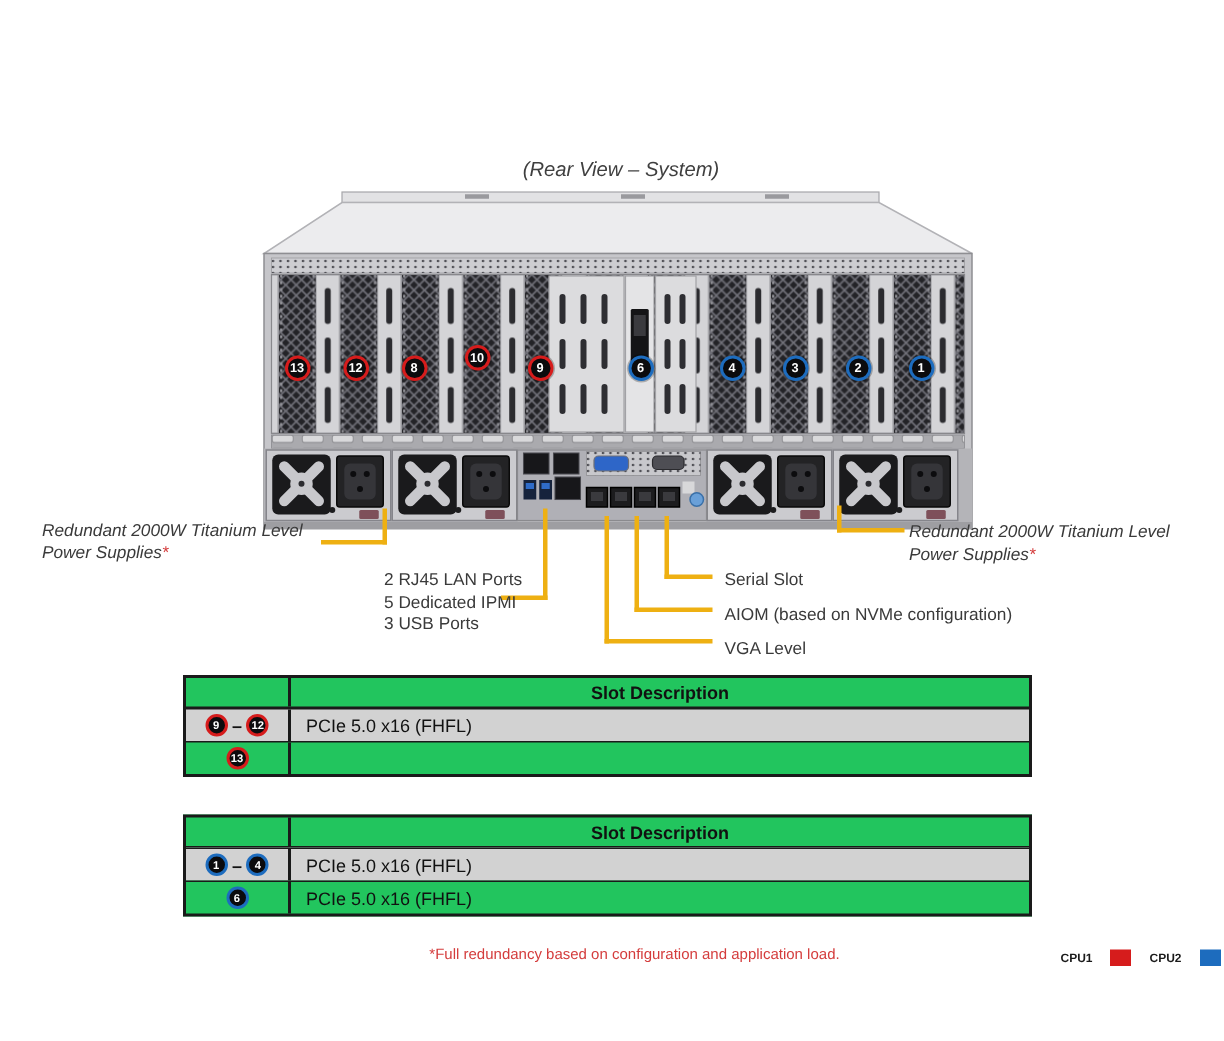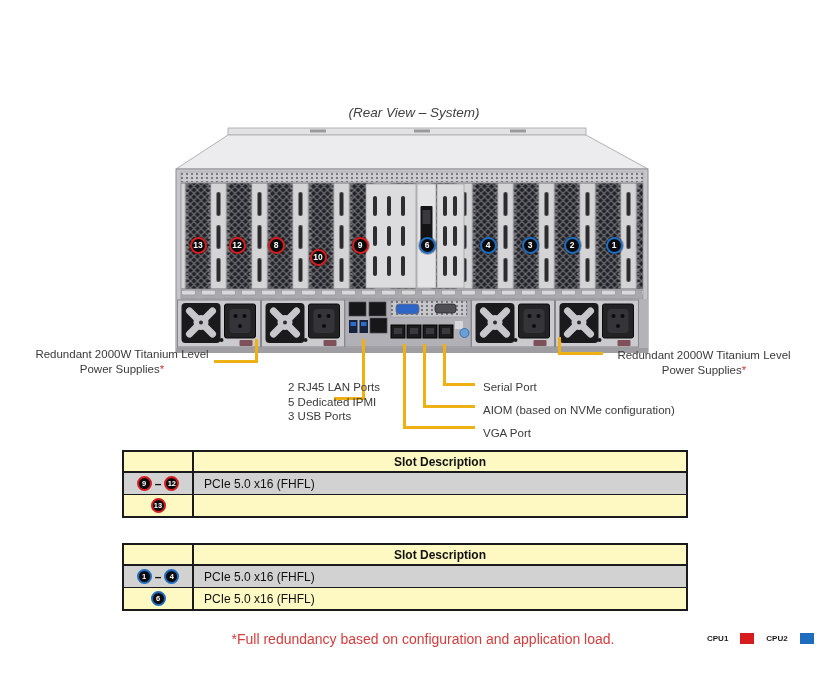--- a/index.html
+++ b/index.html
@@ -17,40 +17,40 @@
            background:#0b0b0d; border:2.5px solid #d61c1c; color:#fff;
            font-size:8.5px; font-weight:bold; line-height:12px; text-align:center;
            box-shadow:0 0 0 1px rgba(0,0,0,0.25); }
 
   
   .line { position:absolute; }
   .line.rb { border-right:3px solid #eeb012; border-bottom:3px solid #eeb012; }
   .line.lb { border-left:3px solid #eeb012;  border-bottom:3px solid #eeb012; }
 
   .lbl { position:absolute; font-size:11.5px; color:#3a3a3a; line-height:14.5px; }
-  .lbl.center { text-align:center; }
+  .lbl.center { text-align:left;font-style:italic; }
   .red-star { color:#d43c3c; }
 
   
-  .slot-table { position:absolute; left:122px; width:566px; background:#fef9c3;
+  .slot-table { position:absolute; left:122px; width:566px; background:#22c55e;
                 border:2px solid #1a1a1a; font-size:12px; color:#111; }
   .t-row { display:flex; align-items:center; height:22px; border-top:1.5px solid #1a1a1a; }
   .t-row.header { height:20px; border-top:none; border-bottom:1px solid #1a1a1a; }
   .t-row.shaded { background:#d2d2d2; }
   .badge-col { width:70px; align-self:stretch; display:flex; align-items:center;
                justify-content:center; border-right:2px solid #1a1a1a; gap:2px; }
   .desc-col { flex:1; padding-left:10px; }
   .t-row.header .desc-col { text-align:center; padding-left:0; font-weight:bold; }
   .tbadge { width:15px; height:15px; border-radius:50%; background:#0b0b0d;
             border:2px solid #d61c1c; color:#fff; font-size:7.5px; font-weight:bold;
             line-height:11px; text-align:center; flex:0 0 auto; }
   .dash { font-weight:bold; font-size:12px; color:#111; margin:0 1px; }
 
   .footnote { position:absolute; left:140px; top:631px; width:566px; text-align:center;
-              font-size:14px; }
+              font-size:10px; }
 
   .legend { position:absolute; left:707px; top:633px; display:flex; align-items:center;
             gap:12px; font-size:8px; font-weight:bold; color:#1a1a1a; }
   .swatch { width:14px; height:11px; display:inline-block; }
 </style>
 </head>
 <body>
 
 <div class="canvas">
 
@@ -183,21 +183,21 @@
         <circle cx="464.5" cy="333" r="4.5" fill="#6aa0d8" stroke="#3a70a8"></circle>
       </g>
     </g>
 
     <rect x="176" y="348" width="472" height="5" fill="#9e9ea2"></rect>
   </svg>
 
   <div class="badge" style="left: 189.5px; top: 236.5px; border-color: rgb(214, 28, 28);">13</div>
   <div class="badge" style="left: 228.5px; top: 236.5px; border-color: rgb(214, 28, 28);">12</div>
   <div class="badge" style="left: 267.5px; top: 236.5px; border-color: rgb(214, 28, 28);">8</div>
-  <div class="badge" style="left: 309.5px; top: 249px; border-color: rgb(214, 28, 28);">10</div>
+  <div class="badge" style="left: 309.5px; top: 230px; border-color: rgb(214, 28, 28);">10</div>
   <div class="badge" style="left: 351.5px; top: 236.5px; border-color: rgb(214, 28, 28);">9</div>
   <div class="badge" style="left: 418.5px; top: 236.5px; border-color: rgb(29, 108, 190);">6</div>
   <div class="badge" style="left: 479.5px; top: 236.5px; border-color: rgb(29, 108, 190);">4</div>
   <div class="badge" style="left: 521.5px; top: 236.5px; border-color: rgb(29, 108, 190);">3</div>
   <div class="badge" style="left: 563.5px; top: 236.5px; border-color: rgb(29, 108, 190);">2</div>
   <div class="badge" style="left: 605.5px; top: 236.5px; border-color: rgb(29, 108, 190);">1</div>
 
   <div class="line rb" style="left: 214px; top: 339px; width: 44px; height: 24px; border-color: rgb(238, 176, 18);"></div>
   <div class="line rb" style="left: 334px; top: 339px; width: 31px; height: 61px; border-color: rgb(238, 176, 18);"></div>
   <div class="line lb" style="left: 403px; top: 344px; width: 72px; height: 85px; border-color: rgb(238, 176, 18);"></div>
@@ -206,28 +206,28 @@
   <div class="line lb" style="left: 558px; top: 337px; width: 45px; height: 18px; border-color: rgb(238, 176, 18);"></div>
 
   <div class="lbl center" style="left:28px;top:347px;width:188px;">
     <div>Redundant 2000W Titanium Level</div>
     <div><span>Power Supplies</span><span class="red-star">*</span></div>
   </div>
   <div class="lbl center" style="left:606px;top:348px;width:196px;">
     <div>Redundant 2000W Titanium Level</div>
     <div><span>Power Supplies</span><span class="red-star">*</span></div>
   </div>
-  <div class="lbl" style="left:256px;top:380px;margin-left:32px;">
+  <div class="lbl" style="left:256px;top:380px;">
     <div>2 RJ45 LAN Ports</div>
     <div>5 Dedicated IPMI</div>
     <div>3 USB Ports</div>
   </div>
-  <div class="lbl" style="left:483px;top:380px;">Serial Port</div>
+  <div class="lbl" style="left:483px;top:380px;">Serial Slot</div>
   <div class="lbl" style="left:483px;top:403px;">AIOM (based on NVMe configuration)</div>
-  <div class="lbl" style="left:483px;top:426px;">VGA Port</div>
+  <div class="lbl" style="left:483px;top:426px;">VGA Level</div>
 
   <div class="slot-table" style="top:450px;">
     <div class="t-row header">
       <div class="badge-col"></div>
       <div class="desc-col">Slot Description</div>
     </div>
     <div class="t-row shaded">
       <div class="badge-col">
         <span class="tbadge" style="border-color: rgb(214, 28, 28);">9</span>
         <span class="dash">–</span>

